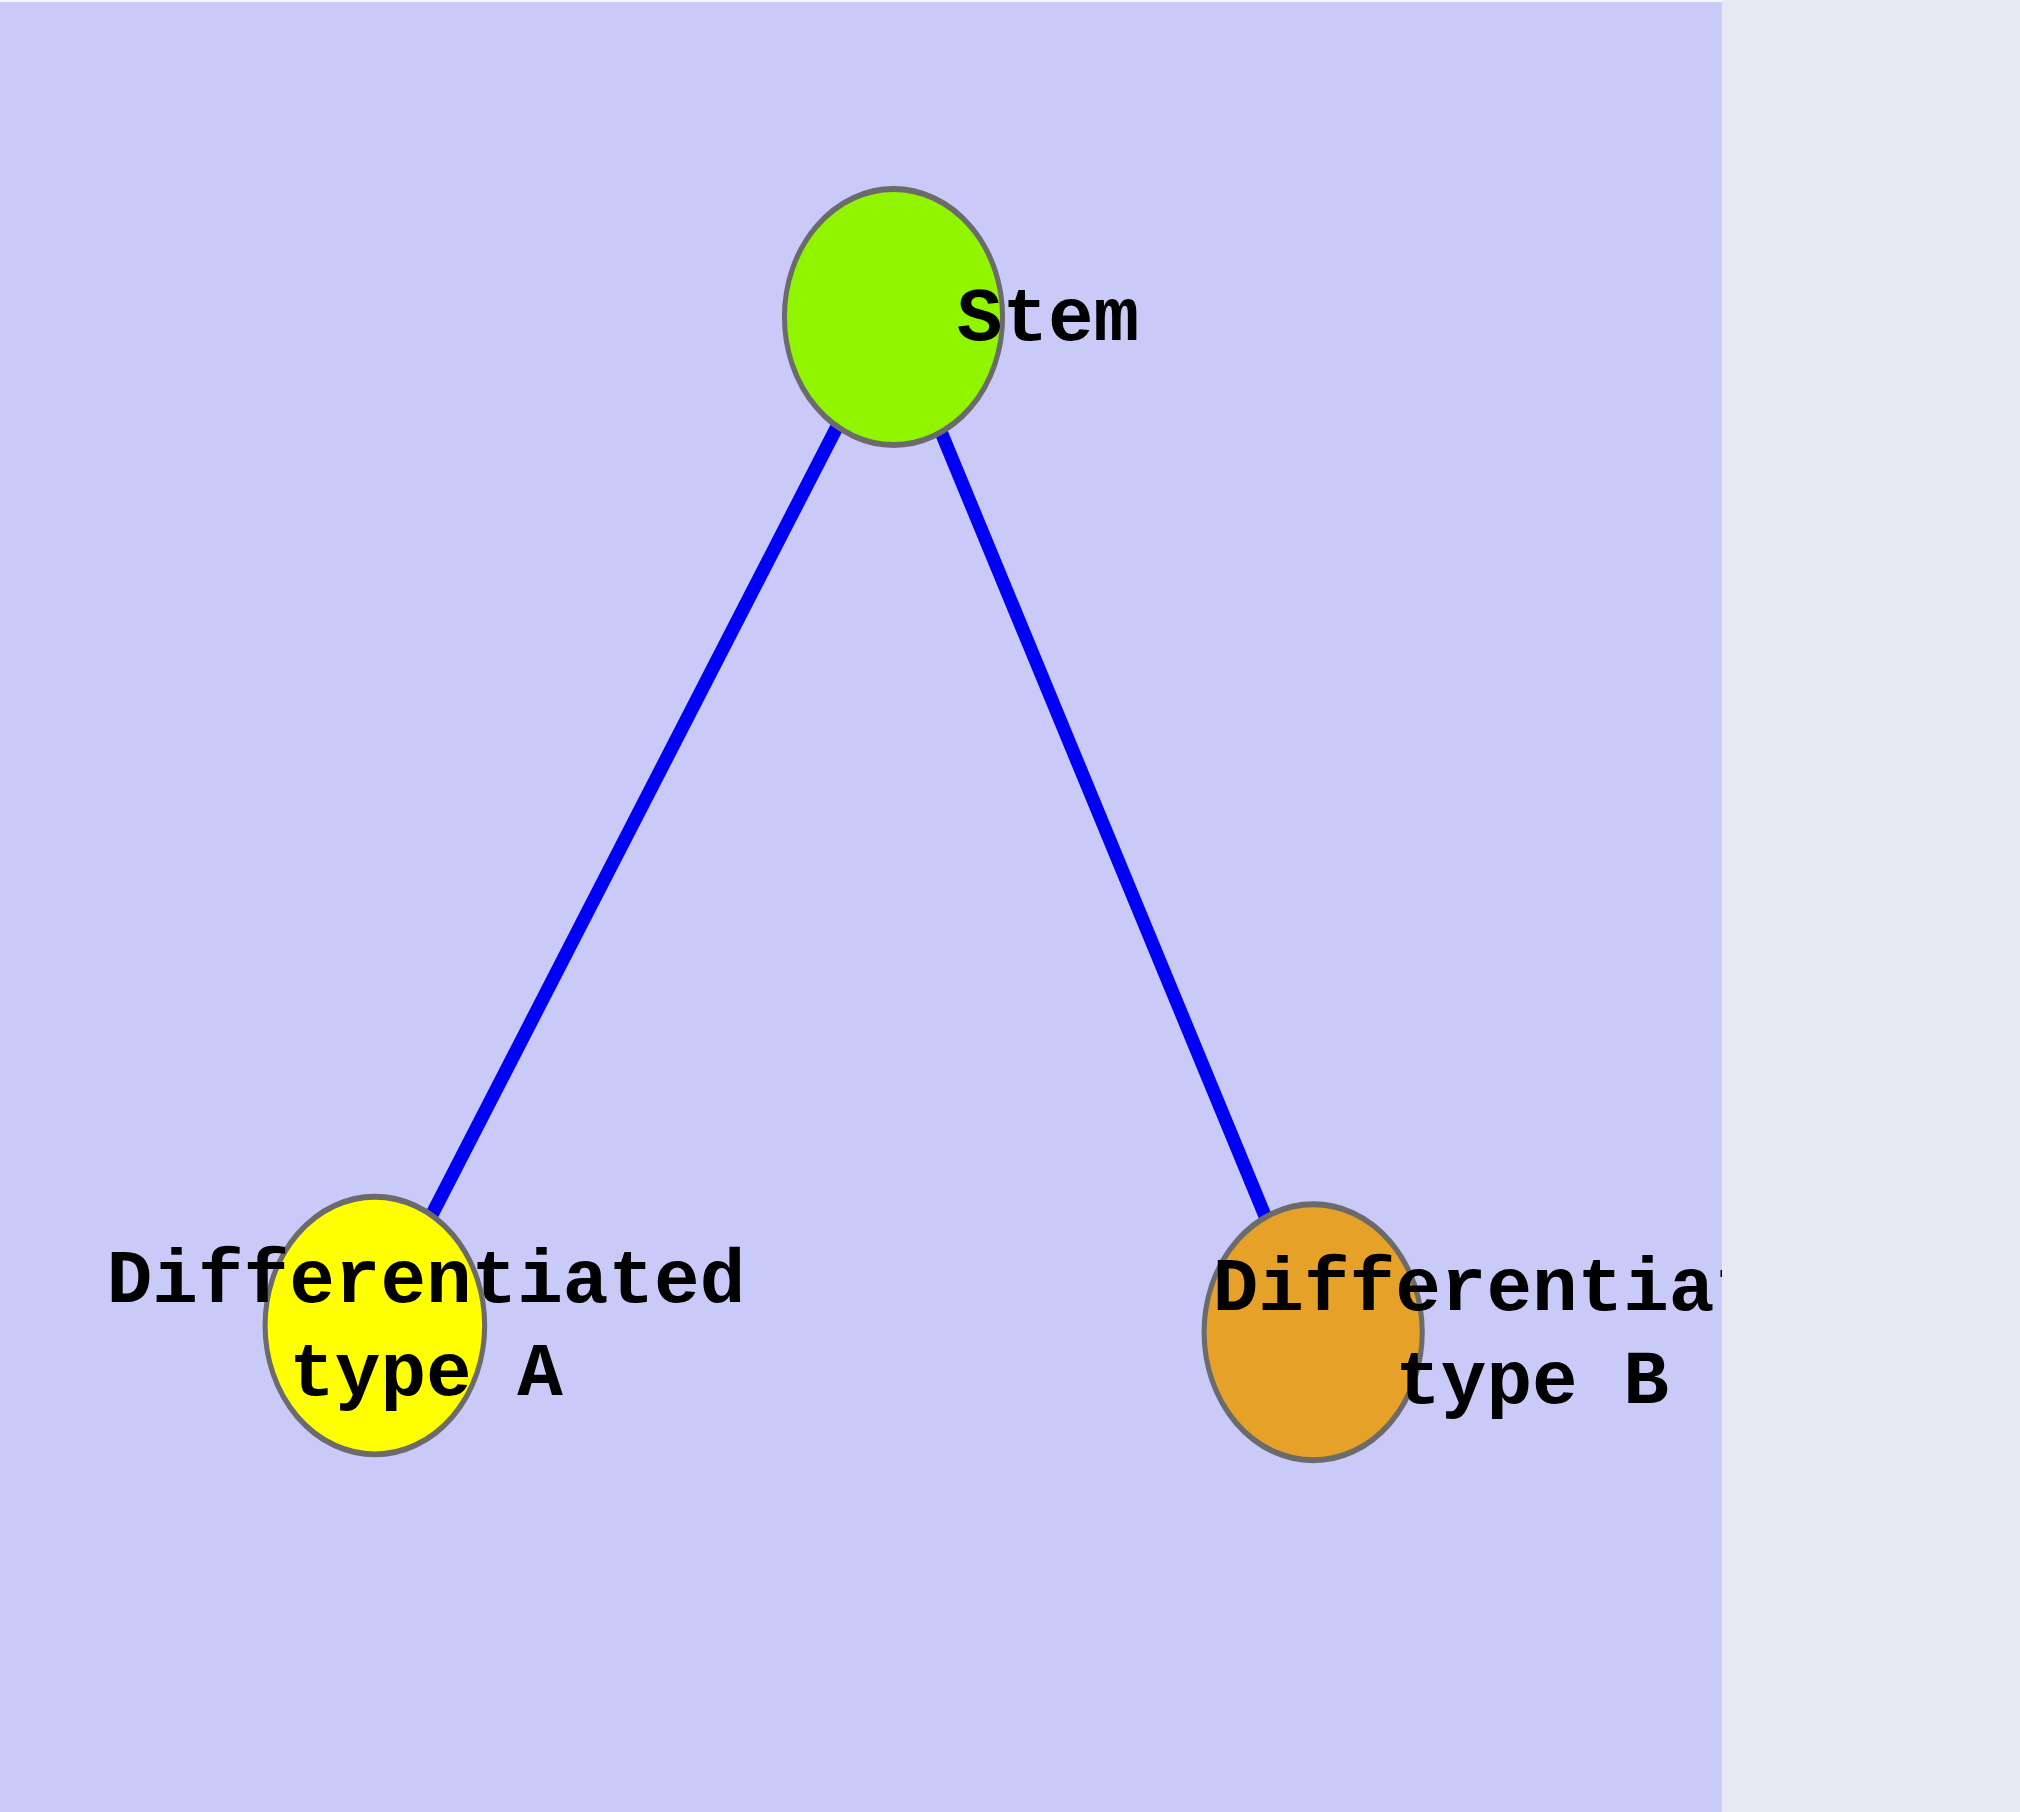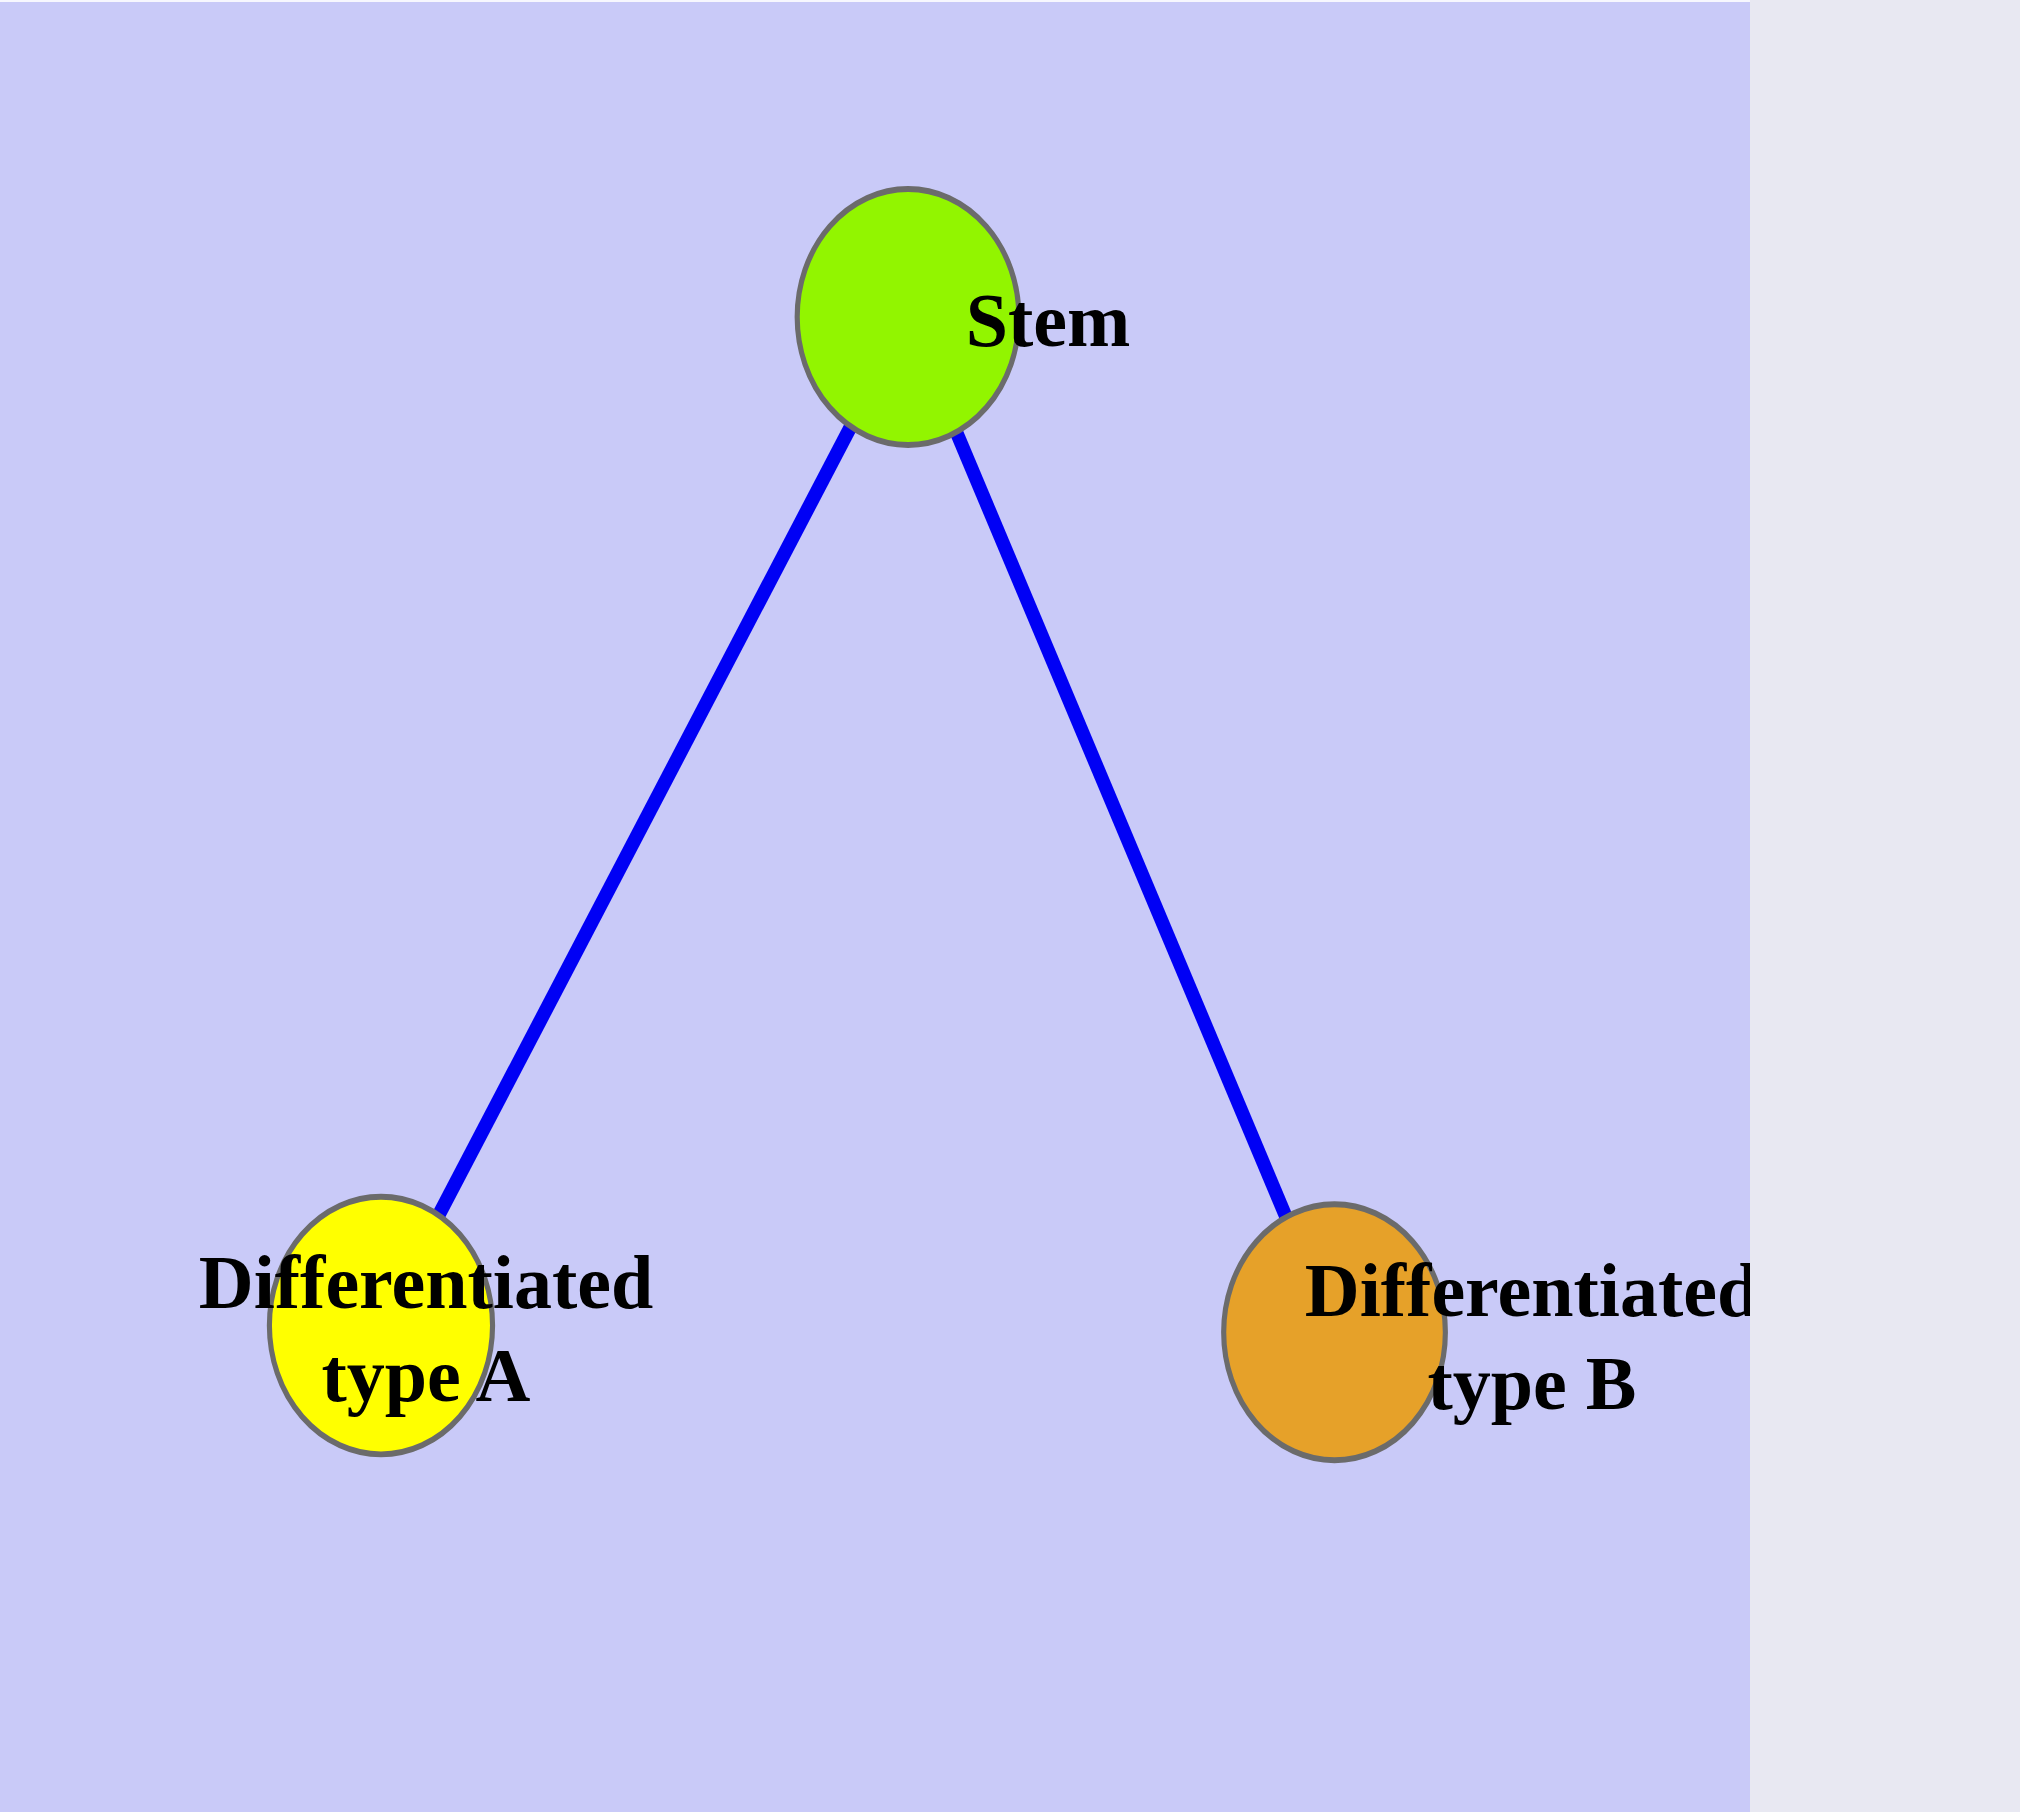--- a/index.html
+++ b/index.html
@@ -5,22 +5,21 @@
   html, body {
     margin: 0;
     padding: 0;
     background: #e8e8f2;
   }
   .stage {
     position: relative;
     width: 1722px;
     height: 1812px;
     overflow: hidden;
-    font-family: Liberation Serif, serif;
-    padding-left: 28px;
+    font-family: Liberation Mono, monospace;
   }
   .stage svg {
     position: absolute;
     top: 0;
     left: 0;
     width: 100%;
     height: 100%;
     display: block;
   }
   .top-edge {

